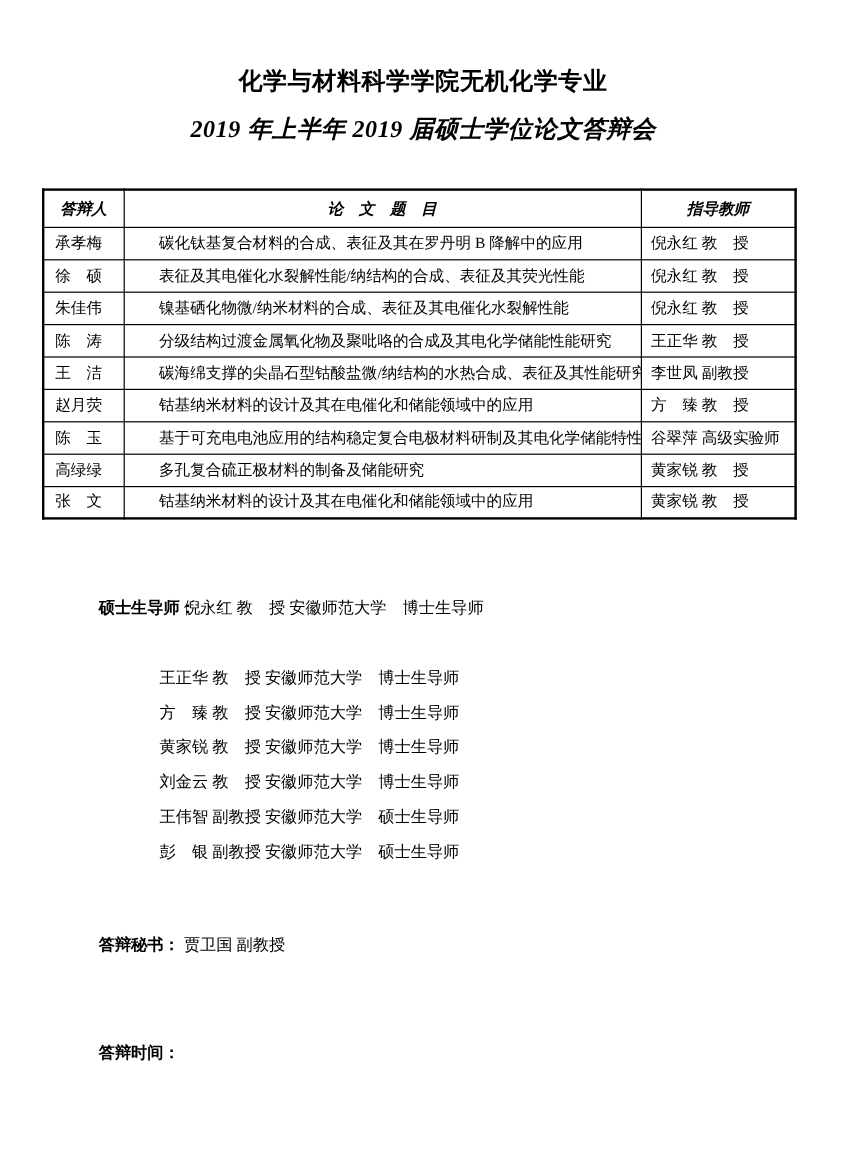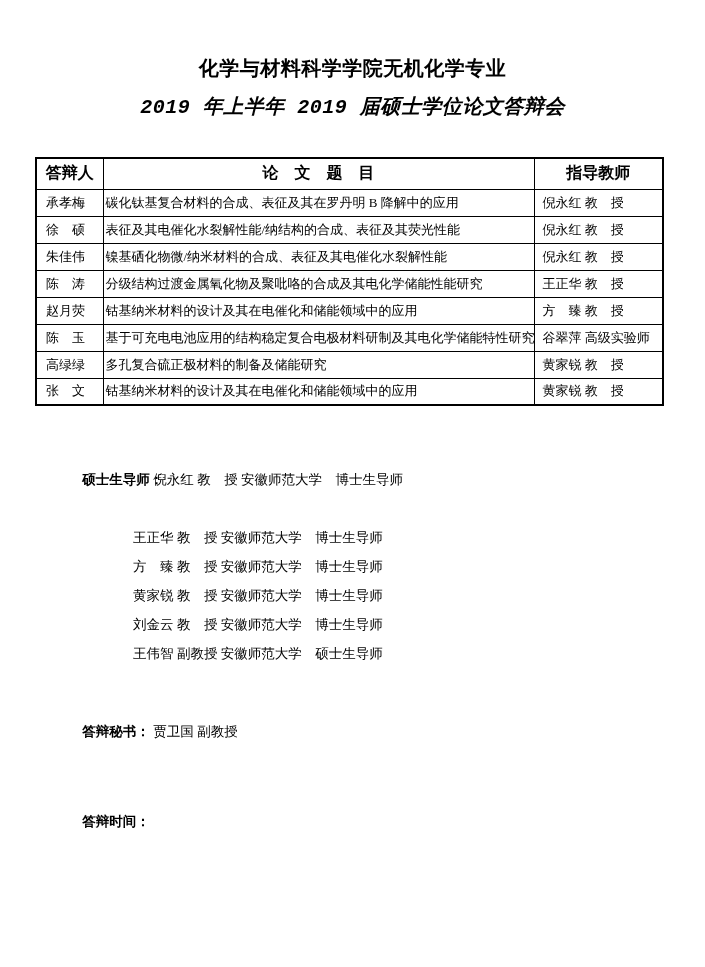--- a/index.html
+++ b/index.html
@@ -25,21 +25,21 @@
     text-align: center;
     font-family: "Liberation Sans", sans-serif;
     font-size: 20px;
     line-height: 24px;
     font-weight: bold;
     letter-spacing: 0.5px;
   }
   .doc-subtitle {
     margin-top: 15px;
     text-align: center;
-    font-family: Liberation Mono, monospace;
+    font-family: Liberation Serif, serif;
     font-size: 20px;
     line-height: 26px;
     font-weight: bold;
     font-style: italic;
     letter-spacing: 0.5px;
     white-space: pre;
   }
   table.thesis-table {
     margin: 36px 0 0 35px;
     width: 627px;
@@ -48,35 +48,36 @@
     border: 2px solid #000000;
   }
   .thesis-table th, .thesis-table td {
     border: 1px solid #000000;
     white-space: pre;
     overflow: hidden;
     vertical-align: middle;
   }
   .thesis-table th {
     height: 31px;
-    font-size: 16px;
+    font-size: 13px;
     font-weight: bold;
     text-align: center;
     font-family: "Liberation Sans", sans-serif;
+    font-style: italic;
   }
   .thesis-table td {
     height: 27px;
     font-size: 13px;
     font-weight: normal;
   }
   col.col-name    { width: 67px; }
   col.col-title   { width: 431px; }
   col.col-advisor { width: 129px; }
   td.cell-name    { padding-left: 9px; }
-  td.cell-title   { padding-left: 2px; }
+  td.cell-title   { padding-left: 29px; }
   td.cell-advisor { padding-left: 8px; }
   .committee-section {
     margin: 30px 0 0 62px;
     font-size: 13.5px;
     line-height: 29px;
   }
   .info-label {
     display: inline-block;
     width: 71px;
     font-family: "Liberation Sans", sans-serif;
@@ -129,20 +130,25 @@
           <td class="cell-name">朱佳伟</td>
           <td class="cell-title">镍基硒化物微/纳米材料的合成、表征及其电催化水裂解性能</td>
           <td class="cell-advisor">倪永红 教　授</td>
         </tr>
         <tr>
           <td class="cell-name">陈　涛</td>
           <td class="cell-title">分级结构过渡金属氧化物及聚吡咯的合成及其电化学储能性能研究</td>
           <td class="cell-advisor">王正华 教　授</td>
         </tr>
         <tr>
+          <td class="cell-name">王　洁</td>
+          <td class="cell-title">碳海绵支撑的尖晶石型钴酸盐微/纳结构的水热合成、表征及其性能研究</td>
+          <td class="cell-advisor">李世凤 副教授</td>
+        </tr>
+        <tr>
           <td class="cell-name">赵月荧</td>
           <td class="cell-title">钴基纳米材料的设计及其在电催化和储能领域中的应用</td>
           <td class="cell-advisor">方　臻 教　授</td>
         </tr>
         <tr>
           <td class="cell-name">陈　玉</td>
           <td class="cell-title">基于可充电电池应用的结构稳定复合电极材料研制及其电化学储能特性研究</td>
           <td class="cell-advisor">谷翠萍 高级实验师</td>
         </tr>
         <tr>
@@ -161,20 +167,21 @@
   <div class="committee-section">
     <div class="info-line">
       <span class="info-label">硕士生导师：</span><span class="info-val">倪永红 教　授 安徽师范大学　博士生导师</span>
     </div>
     <div id="committee-rest">
         <div class="info-line indent">王正华 教　授 安徽师范大学　博士生导师</div>
         <div class="info-line indent">方　臻 教　授 安徽师范大学　博士生导师</div>
         <div class="info-line indent">黄家锐 教　授 安徽师范大学　博士生导师</div>
         <div class="info-line indent">刘金云 教　授 安徽师范大学　博士生导师</div>
         <div class="info-line indent">王伟智 副教授 安徽师范大学　硕士生导师</div>
+        <div class="info-line indent">彭　银 副教授 安徽师范大学　硕士生导师</div>
       </div>
   </div>
 
   <div class="meta-section">
     <div class="info-line">
       <span class="info-label">答辩秘书：</span><span class="info-val">贾卫国 副教授</span>
     </div>
     <div class="info-line">
       <span class="info-label">答辩时间：</span>
     </div>

